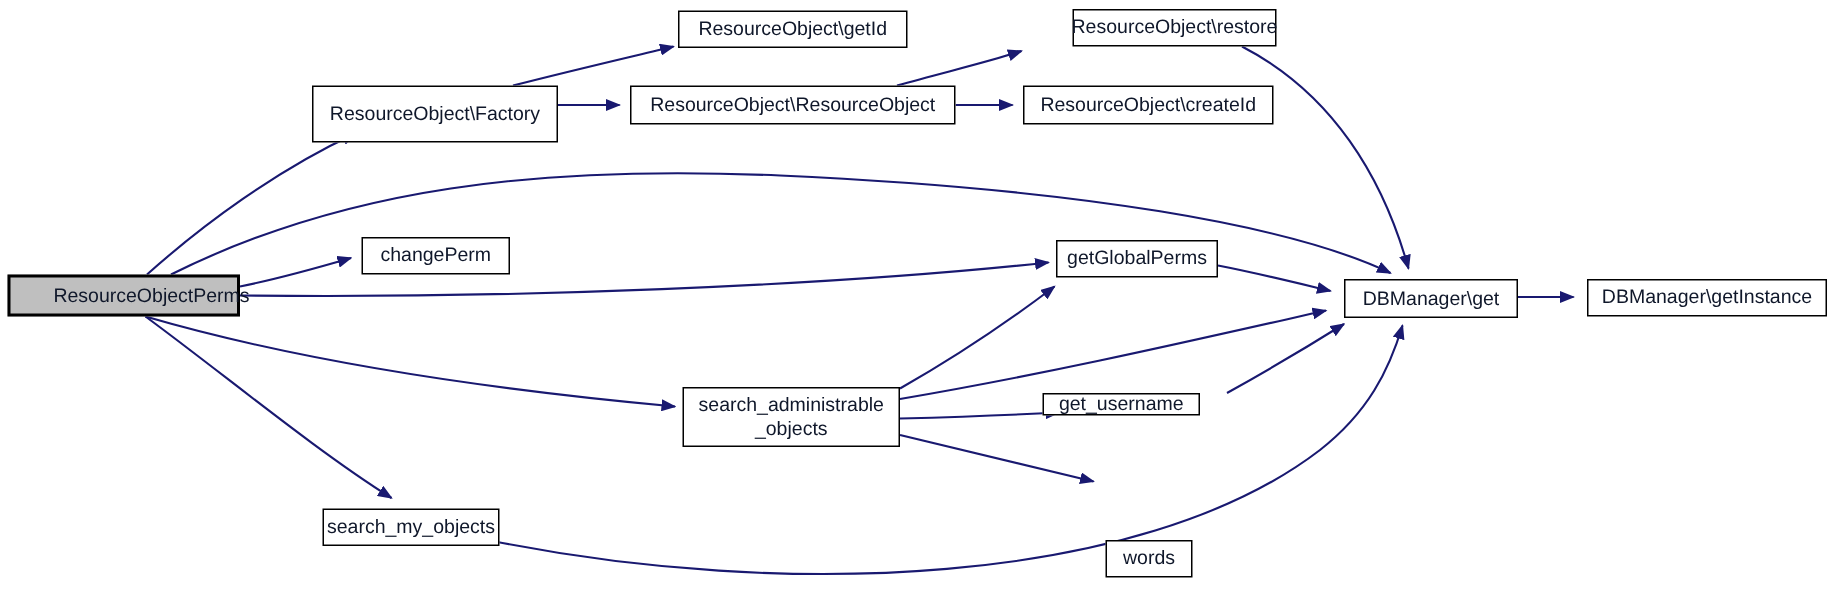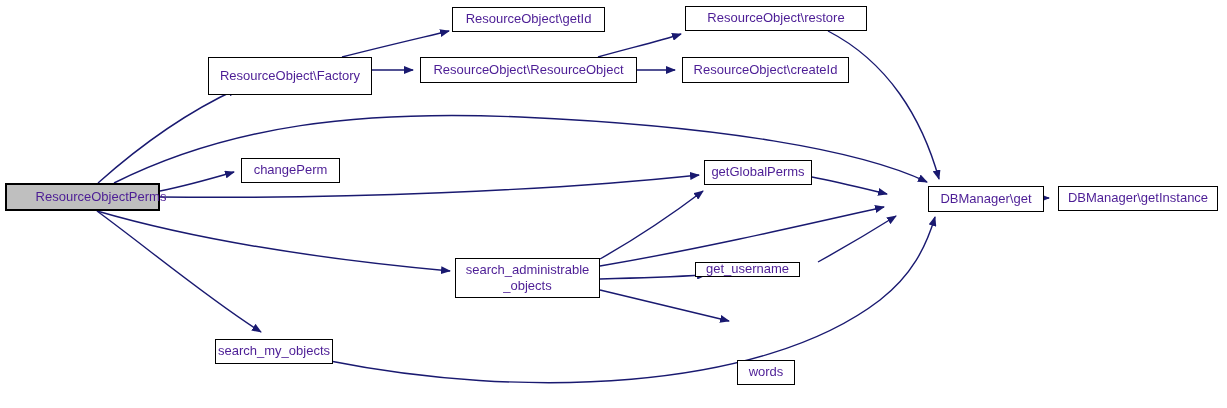--- a/index.html
+++ b/index.html
@@ -14,21 +14,21 @@
   #edge-layer {
     position: absolute;
     left: 0; top: 0;
     width: 1227px; height: 408px;
   }
   .node {
     position: absolute;
     box-sizing: border-box;
     background: #ffffff;
     border: 1px solid #000000;
-    color: #4c1d95;
+    color: #0f172a;
     font-size: 13px;
     line-height: 1.25;
     display: flex;
     flex-direction: column;
     align-items: center;
     justify-content: center;
     text-align: center;
     white-space: nowrap;
     cursor: pointer;
   }
@@ -80,33 +80,33 @@
       </div>
       <div class="node" style="left: 208px; top: 57px; width: 164px; height: 38px;">
         <span>ResourceObject\Factory</span>
       </div>
       <div class="node" style="left: 452px; top: 7px; width: 153px; height: 25px;">
         <span>ResourceObject\getId</span>
       </div>
       <div class="node" style="left: 420px; top: 57px; width: 217px; height: 26px;">
         <span>ResourceObject\ResourceObject</span>
       </div>
-      <div class="node" style="left: 685px; top: 6px; width: 182px; height: 25px;">
+      <div class="node" style="left: 715px; top: 6px; width: 136px; height: 25px;">
         <span>ResourceObject\restore</span>
       </div>
       <div class="node" style="left: 682px; top: 57px; width: 167px; height: 26px;">
         <span>ResourceObject\createId</span>
       </div>
       <div class="node" style="left: 241px; top: 158px; width: 99px; height: 25px;">
         <span>changePerm</span>
       </div>
       <div class="node" style="left: 704px; top: 160px; width: 108px; height: 25px;">
         <span>getGlobalPerms</span>
       </div>
-      <div class="node" style="left: 896px; top: 186px; width: 116px; height: 26px; margin-left: 32px;">
+      <div class="node" style="left: 896px; top: 186px; width: 116px; height: 26px;">
         <span>DBManager\get</span>
       </div>
       <div class="node" style="left: 1058px; top: 186px; width: 160px; height: 25px; align-items: center;">
         <span>DBManager\getInstance</span>
       </div>
       <div class="node" style="left: 455px; top: 258px; width: 145px; height: 40px;">
         <span>search_administrable</span>
         <span>_objects</span>
       </div>
       <div class="node" style="left: 695px; top: 262px; width: 105px; height: 15px;">

